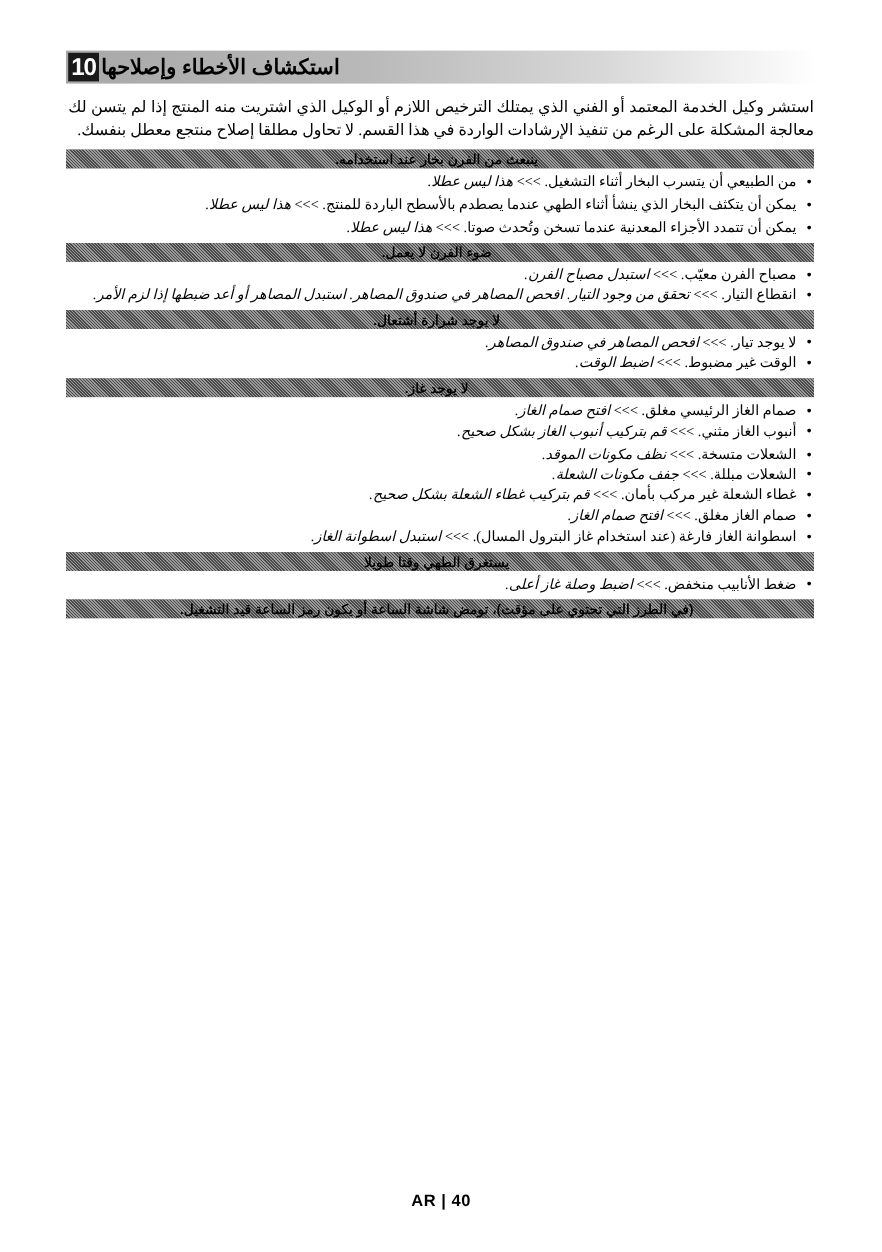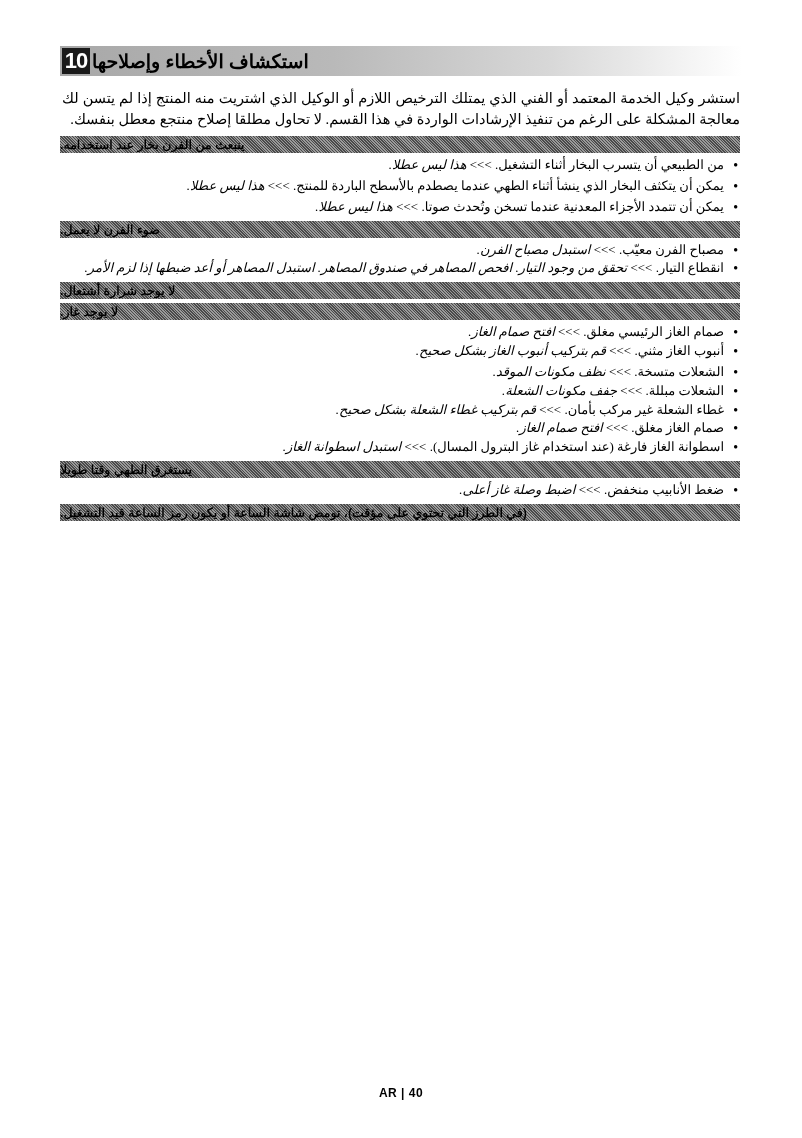--- a/index.html
+++ b/index.html
@@ -84,21 +84,21 @@
   .section-bar {
     width: 100%;
     height: 17px;
     background-image: repeating-linear-gradient(
         45deg,
         #4a4a4a 0px, #4a4a4a 1px,
         #9a9a9a 1px, #9a9a9a 2px);
     background-color: #777;
     display: flex;
     align-items: center;
-    justify-content: flex-end;
+    justify-content: center;
     box-sizing: border-box;
     padding-right: 6px;
     margin-bottom: 3px;
     margin-top: 4px;
   }
   .section-bar .bar-text {
     font-family: "Liberation Sans", sans-serif;
     font-weight: bold;
     font-size: 12.5px;
     color: #000;
@@ -135,21 +135,21 @@
 
   
   .footer {
     position: absolute;
     bottom: 38px;
     left: 0;
     width: 100%;
     text-align: center;
     font-family: "Liberation Sans", sans-serif;
     font-weight: bold;
-    font-size: 12px;
+    font-size: 15px;
     letter-spacing: 0.5px;
     direction: ltr;
     margin-top: 24px;
   }
 </style>
 </head>
 <body>
 
 <div class="page">
 
@@ -185,20 +185,24 @@
         </div>
         <ul class="items">
           <li><span>مصباح الفرن معيّب. </span><span class="arrow">&gt;&gt;&gt;</span><span class="italic"> استبدل مصباح الفرن.</span></li>
           <li><span>انقطاع التيار. </span><span class="arrow">&gt;&gt;&gt;</span><span class="italic"> تحقق من وجود التيار. افحص المصاهر في صندوق المصاهر. استبدل المصاهر أو أعد ضبطها إذا لزم الأمر.</span></li>
         </ul>
       </div>
       <div class="section">
         <div class="section-bar">
           <span class="bar-text">لا يوجد شرارة أشتعال.</span>
         </div>
+        <ul class="items">
+          <li><span>لا يوجد تيار. </span><span class="arrow">&gt;&gt;&gt;</span><span class="italic"> افحص المصاهر في صندوق المصاهر.</span></li>
+          <li><span>الوقت غير مضبوط. </span><span class="arrow">&gt;&gt;&gt;</span><span class="italic"> اضبط الوقت.</span></li>
+        </ul>
       </div>
       <div class="section">
         <div class="section-bar">
           <span class="bar-text">لا يوجد غاز.</span>
         </div>
         <ul class="items">
           <li><span>صمام الغاز الرئيسي مغلق. </span><span class="arrow">&gt;&gt;&gt;</span><span class="italic"> افتح صمام الغاز.</span></li>
           <li><span>أنبوب الغاز مثني. </span><span class="arrow">&gt;&gt;&gt;</span><span class="italic"> قم بتركيب أنبوب الغاز بشكل صحيح.</span></li>
         </ul>
       </div>

